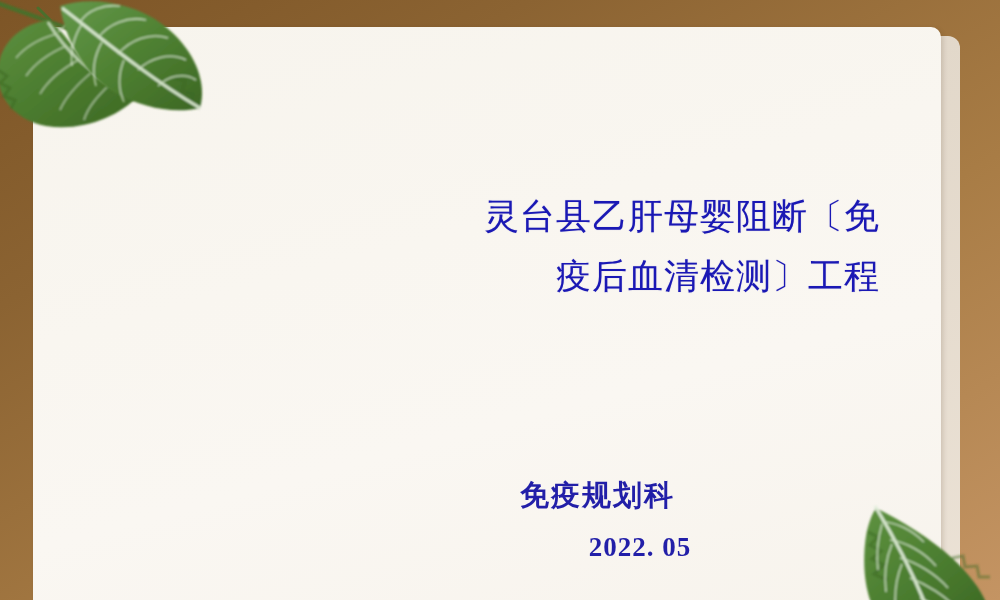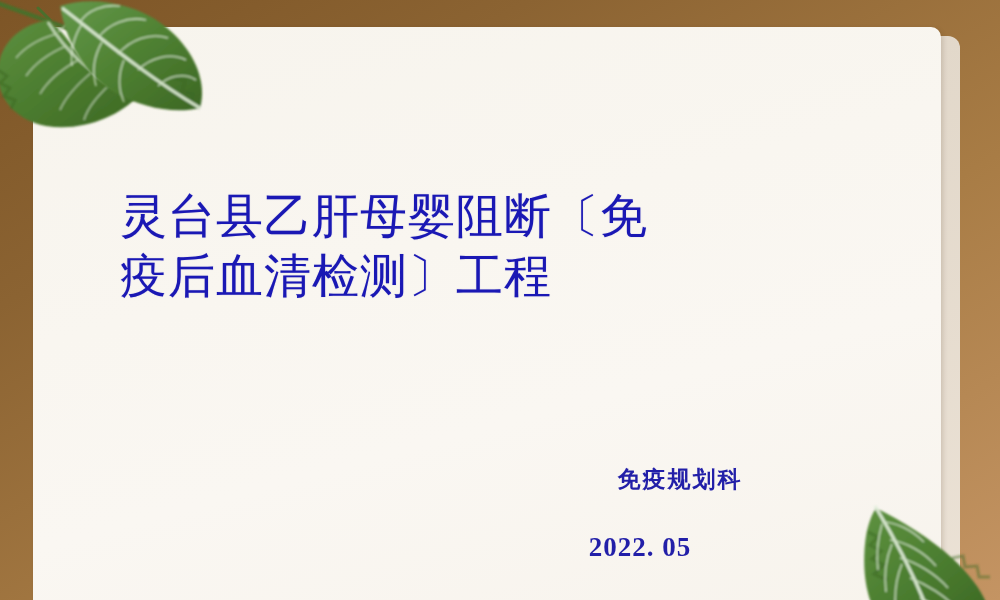--- a/index.html
+++ b/index.html
@@ -53,39 +53,39 @@
     position: absolute;
     inset: 0;
     z-index: 5;
   }
 
   #title {
     position: absolute;
     left: 120px;
     top: 186px;
     width: 760px;
-    text-align: left;
+    text-align: right;
     color: #1a18b4;
     font-family: Liberation Sans, sans-serif;
-    font-size: 47px;
+    font-size: 35px;
     line-height: 60px;
     letter-spacing: 1px;
     white-space: pre-line;
     text-shadow: 0 0 1px rgba(26,24,180,.35);
   }
 
   #subtitle {
     position: absolute;
     left: 520px;
-    top: 464px;
+    top: 476px;
     width: 320px;
-    text-align: center;
+    text-align: left;
     color: #221fa8;
     font-family: "DejaVu Serif", "Liberation Serif", serif;
-    font-size: 23px;
+    font-size: 29px;
     font-weight: 700;
     letter-spacing: 2px;
   }
 
   #date {
     position: absolute;
     left: 520px;
     top: 532px;
     width: 240px;
     text-align: center;

